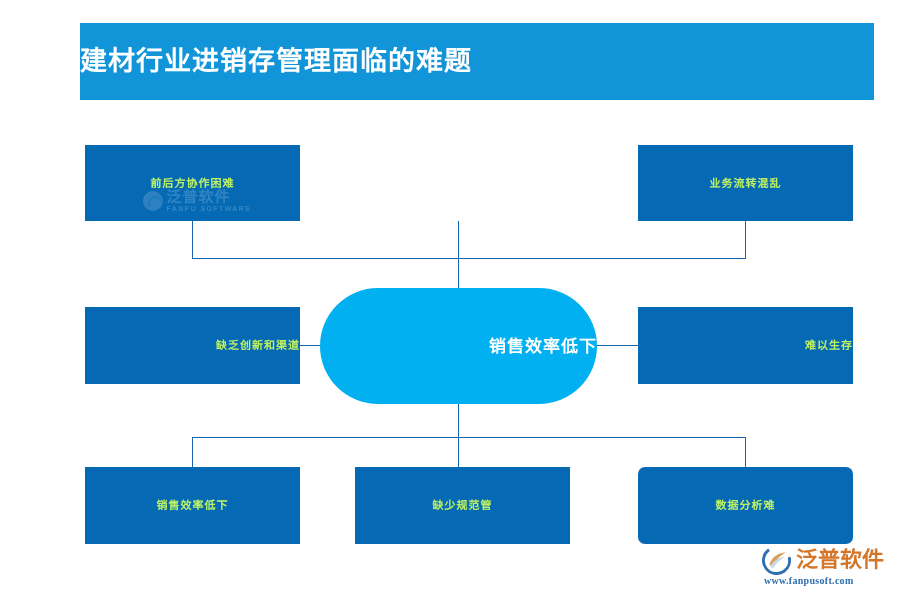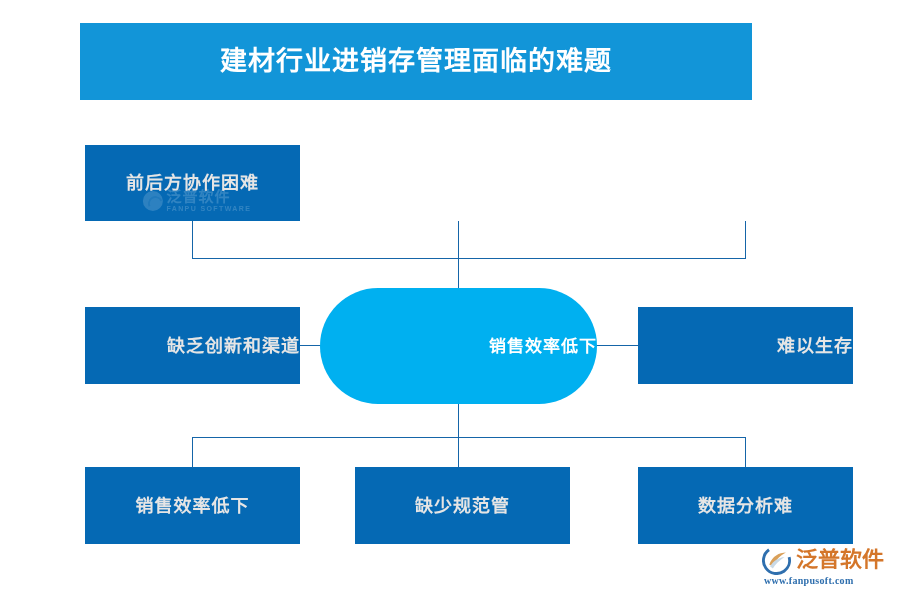--- a/index.html
+++ b/index.html
@@ -18,26 +18,25 @@
     height: 600px;
     background: #ffffff;
     overflow: hidden;
   }
 
   
   .title-banner {
     position: absolute;
     left: 80px;
     top: 23px;
-    width: 672px;
+    width: 794px;
     height: 77px;
     background: #1295d8;
     display: flex;
     align-items: center;
-    justify-content: center;
   }
   .title-banner .title-text {
     color: #ffffff;
     font-size: 27px;
     font-weight: bold;
     letter-spacing: 1px;
     line-height: 1;
     white-space: nowrap;
   }
 
@@ -46,22 +45,22 @@
     position: absolute;
     background: #0569b4;
     display: flex;
     align-items: center;
     justify-content: center;
     overflow: hidden;
   }
   .node .node-label {
     position: relative;
     z-index: 3;
-    color: #e5e5e5;
-    font-size: 18px;
+    color: #bef264;
+    font-size: 11px;
     font-weight: bold;
     letter-spacing: 1px;
     line-height: 1;
     white-space: nowrap;
   }
 
   
   .r1 { top: 145px; height: 76px; width: 215px; }
   .r1.c1 { left: 85px; }
   .r1.c2 { left: 355px; }
@@ -69,21 +68,21 @@
 
   
   .r2 { top: 307px; height: 77px; width: 215px; justify-content: flex-end; }
   .r2.c1 { left: 85px; }
   .r2.c3 { left: 638px; }
 
   
   .r3 { top: 467px; height: 77px; width: 215px; }
   .r3.c1 { left: 85px; }
   .r3.c2 { left: 355px; }
-  .r3.c3 { left: 638px; }
+  .r3.c3 { left: 638px; border-radius: 7px; }
 
   
   .center-node {
     position: absolute;
     left: 320px;
     top: 288px;
     width: 277px;
     height: 116px;
     background: #00b0f0;
     border-radius: 58px;
@@ -218,20 +217,23 @@
     <span class="watermark">
       <span class="wm-mark"></span>
       <span class="wm-texts">
         <span class="wm-cn">泛普软件</span>
         <span class="wm-en">FANPU SOFTWARE</span>
       </span>
     </span>
   </div>
 
 
+  <div class="node r1 c3">
+    <span class="node-label">业务流转混乱</span>
+  </div>
 
   <div class="conn v" style="left:192px; top:221px; height:38px;"></div>
   <div class="conn v" style="left:458px; top:221px; height:38px;"></div>
   <div class="conn v" style="left:745px; top:221px; height:38px;"></div>
   <div class="conn h" style="left:192px; top:258px; width:554px;"></div>
   <div class="conn v" style="left:458px; top:258px; height:38px;"></div>
 
   <div class="node r2 c1">
     <span class="node-label">缺乏创新和渠道</span>
   </div>

